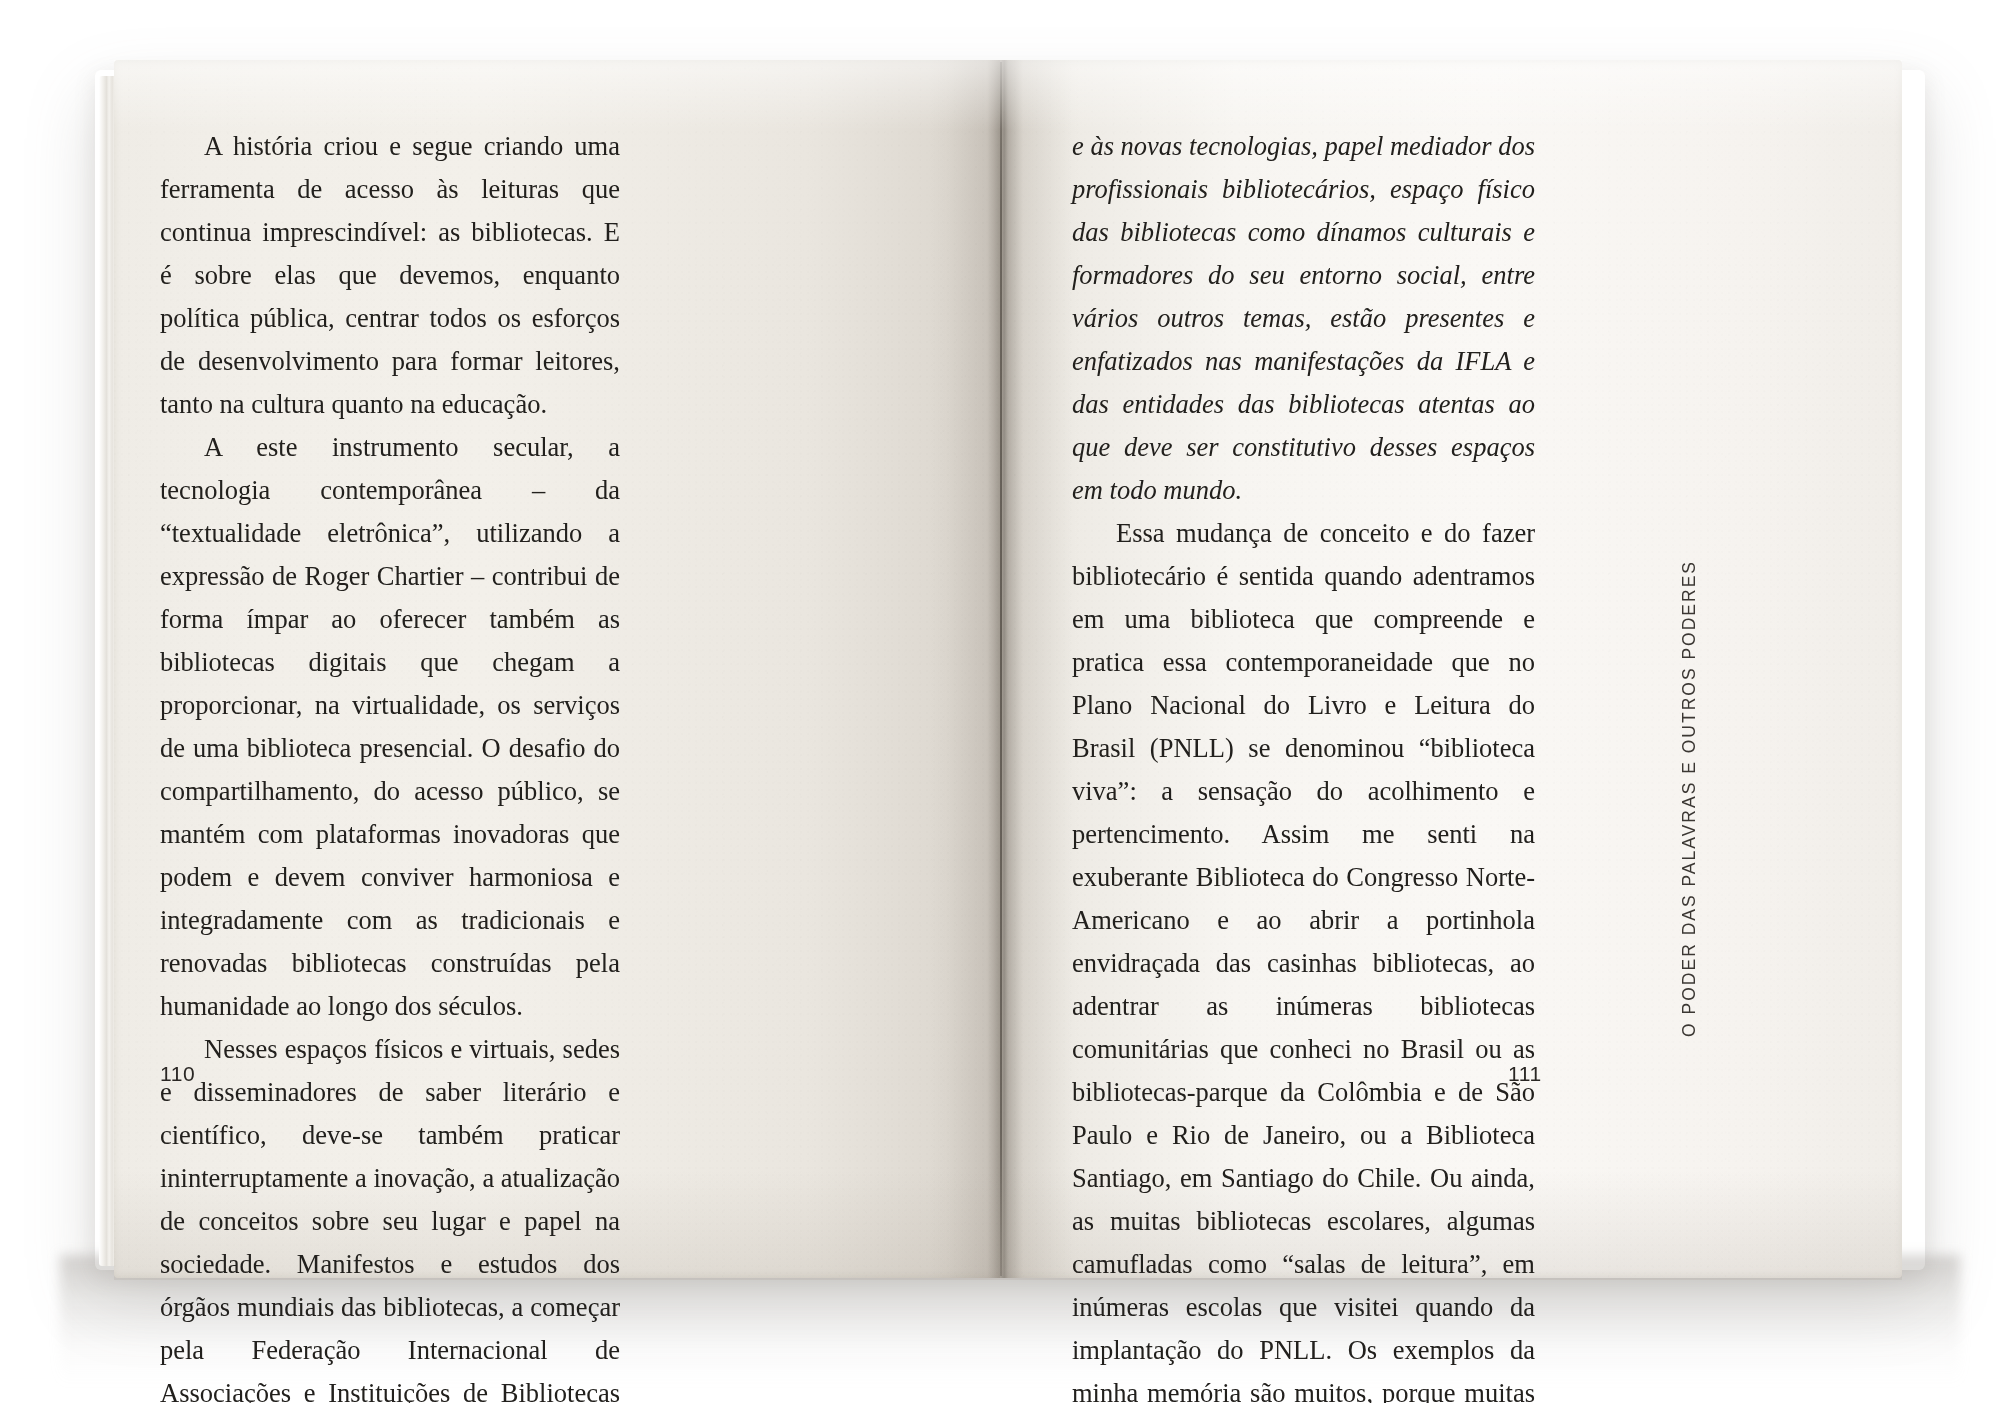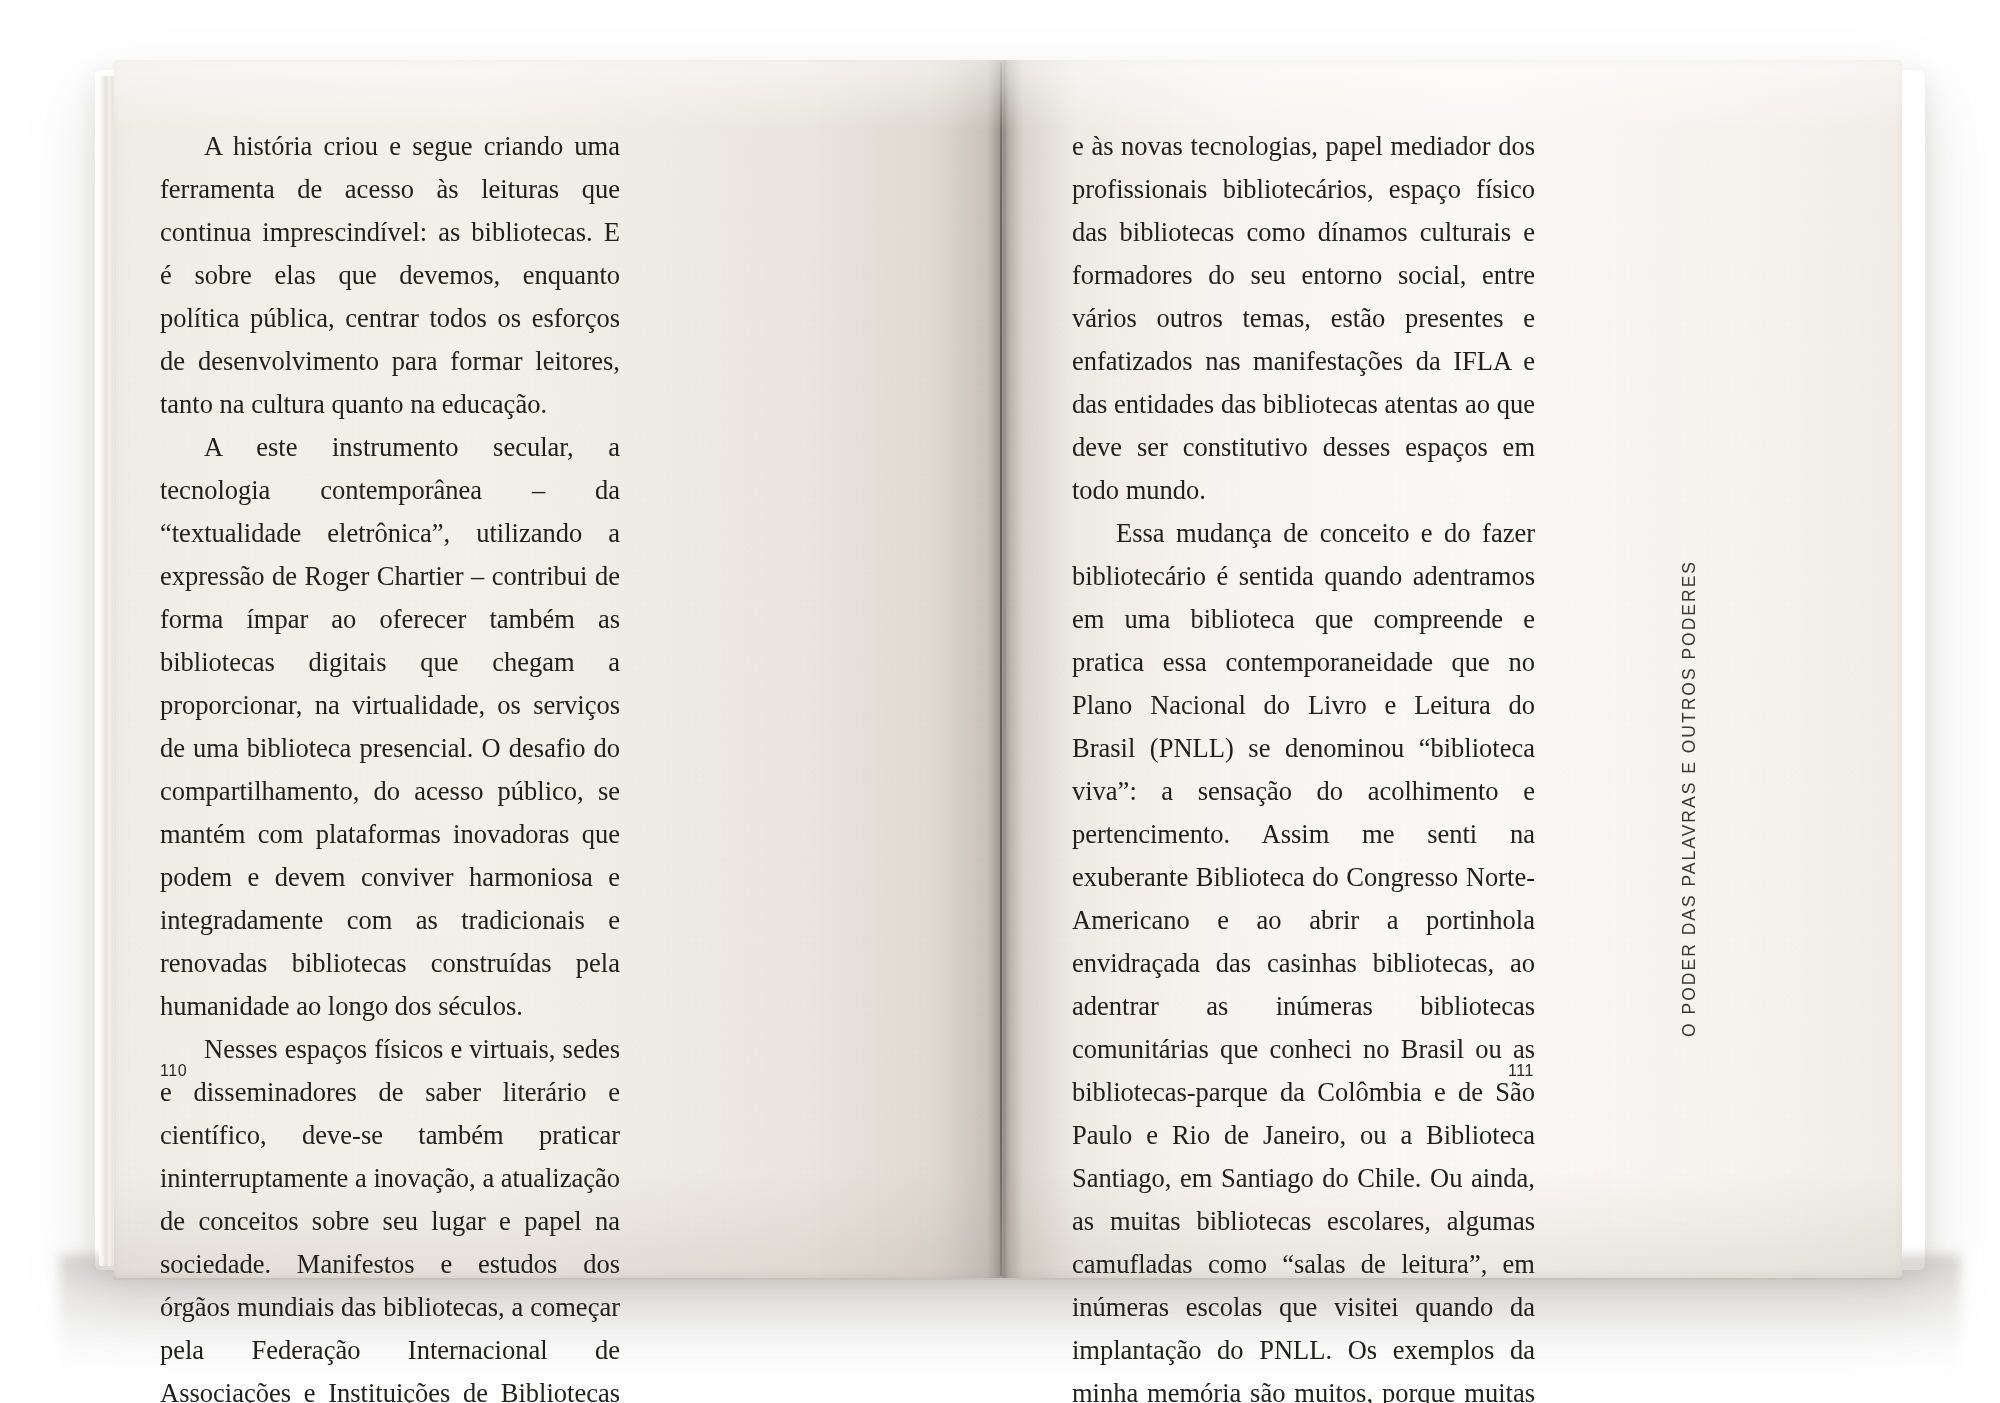--- a/index.html
+++ b/index.html
@@ -194,37 +194,37 @@
     line-height: 43px;
     text-align: justify;
     text-justify: inter-word;
     -webkit-hyphens: none;
     hyphens: none;
   }
   .textblock p {
     margin: 0;
     text-indent: 44px;
   }
-  .textblock p.noindent { text-indent: 0; }
+  .textblock p.noindent { text-indent: 0; font-style: italic; }
 
   .tb-left {
     left: 160px;
     top: 125px;
     width: 460px;
   }
   .tb-right {
     left: 1072px;
     top: 125px;
     width: 463px;
   }
 
   .folio {
     position: absolute;
     font-family: "Liberation Sans", sans-serif;
-    font-size: 16px;
+    font-size: 21px;
     letter-spacing: 0.6px;
     color: #2a2724;
   }
   .folio-left  { left: 160px;  top: 1062px; }
   .folio-right { left: 1508px; top: 1062px; }
 
   .running-head {
     position: absolute;
     left: 1679px;
     top: 560px;

